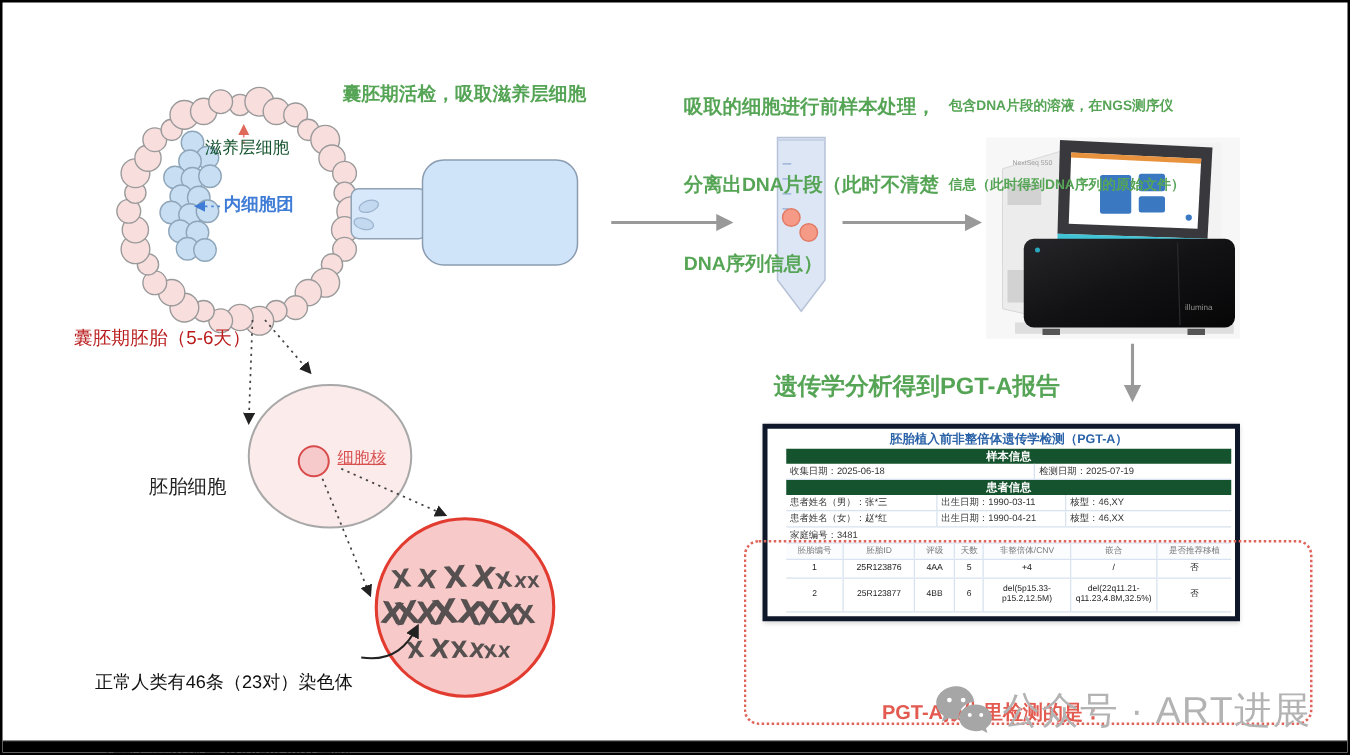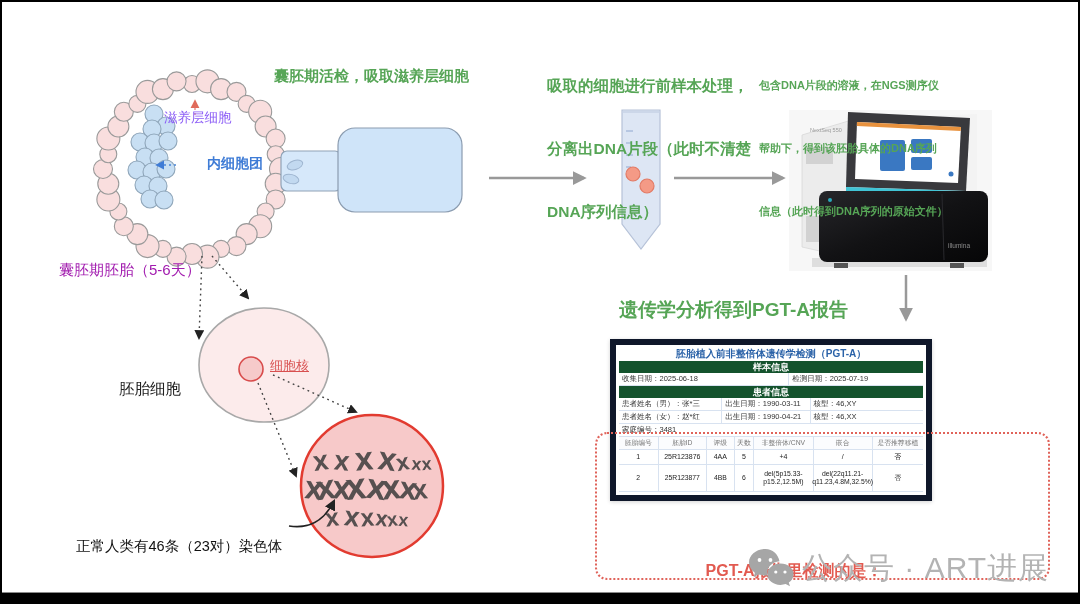--- a/index.html
+++ b/index.html
@@ -6,32 +6,32 @@
   body{font-family:"Liberation Sans","DejaVu Sans",sans-serif;}
   .canvas{position:relative;width:1080px;height:604px;background:#fff;
           border:2px solid #000;box-sizing:border-box;overflow:hidden;}
   .art{position:absolute;left:0;top:0;z-index:1;}
   .lbl{position:absolute;z-index:3;white-space:pre;}
   .green{color:#56a556;font-weight:600;font-size:15.5px;line-height:21px;}
   .step1{left:272px;top:63px;font-size:15px;}
   .step2{left:545px;top:31px;}
   .step3{left:757px;top:31px;font-size:11px;}
   .step4{left:617px;top:297px;font-size:19px;font-weight:700;}
-  .troph{left:162px;top:107px;color:#8b5cf6;font-size:13.5px;font-weight:500;}
-  .icm-lbl{left:177px;top:153px;color:#3f7cd6;font-size:14px;font-weight:700;margin-left:28px;}
-  .blasto-cap{left:57px;top:259px;color:#a21caf;font-size:15px;}
+  .troph{left:162px;top:107px;color:#14532d;font-size:13.5px;font-weight:500;}
+  .icm-lbl{left:177px;top:153px;color:#3f7cd6;font-size:14px;font-weight:700;}
+  .blasto-cap{left:57px;top:259px;color:#b91c1c;font-size:15px;}
   .embryo-lbl{left:117px;top:377px;color:#222;font-size:15.5px;}
   .nucleus-lbl{left:268px;top:355px;color:#d85050;font-size:13px;text-decoration:underline;}
   .chromo-note{left:74px;top:498px;color:#111;font-size:14.5px;line-height:18.5px;}
   .callout{left:594px;top:511px;width:396px;text-align:center;color:#e25a50;
            font-weight:700;font-size:16px;line-height:23px;z-index:6;}
   
-  .report{position:absolute;left:608px;top:337px;width:322px;z-index:4;background:#fff;
-          border:6px solid #0f172a;box-shadow:0 1px 4px rgba(0,0,0,.18);
-          font-size:7.5px;color:#333;box-sizing:border-box;padding-bottom:3px;}
+  .report{position:absolute;left:608px;top:337px;width:382px;z-index:4;background:#fff;
+          border:4px solid #0f172a;box-shadow:0 1px 4px rgba(0,0,0,.18);
+          font-size:7.5px;color:#333;box-sizing:border-box;padding-bottom:3px;padding-left:12px;}
   .r-title{height:16px;line-height:17px;text-align:center;color:#2a62a8;font-weight:700;font-size:10px;}
   .r-band{height:12px;line-height:12px;background:#14532d;color:#fff;text-align:center;
           font-weight:700;font-size:9px;margin:0 3px;}
   .r-row{display:flex;margin:0 3px;height:12px;line-height:12px;border-bottom:1px solid #d8e2f0;}
   .r-row>div{padding-left:3px;box-sizing:border-box;border-right:1px solid #d8e2f0;overflow:hidden;}
   .r-row>div:last-child{border-right:none;}
   .sc1{width:56%;} .sc2{width:44%;}
   .pc1{width:34%;} .pc2{width:29%;} .pc3{width:37%;}
   .fam{width:100%;}
   .rt-row{display:flex;margin:0 3px;border-bottom:1px solid #d8e2f0;align-items:stretch;text-align:center;}
@@ -228,21 +228,20 @@
   </svg>
 
   <div class="lbl green step1">囊胚期活检，吸取滋养层细胞</div>
   <div class="lbl green step2">
     <div>吸取的细胞进行前样本处理，</div>
     <div>分离出DNA片段（此时不清楚</div>
     <div>DNA序列信息）</div>
   </div>
   <div class="lbl green step3">
     <div>包含DNA片段的溶液，在NGS测序仪</div>
-    <div>帮助下，得到该胚胎具体的DNA序列</div>
     <div>信息（此时得到DNA序列的原始文件）</div>
   </div>
   <div class="lbl green step4">遗传学分析得到PGT-A报告</div>
 
   <div class="lbl troph">滋养层细胞</div>
   <div class="lbl icm-lbl">内细胞团</div>
   <div class="lbl blasto-cap">囊胚期胚胎（5-6天）</div>
   <div class="lbl embryo-lbl">胚胎细胞</div>
   <div class="lbl nucleus-lbl">细胞核</div>
   <div class="lbl chromo-note">

